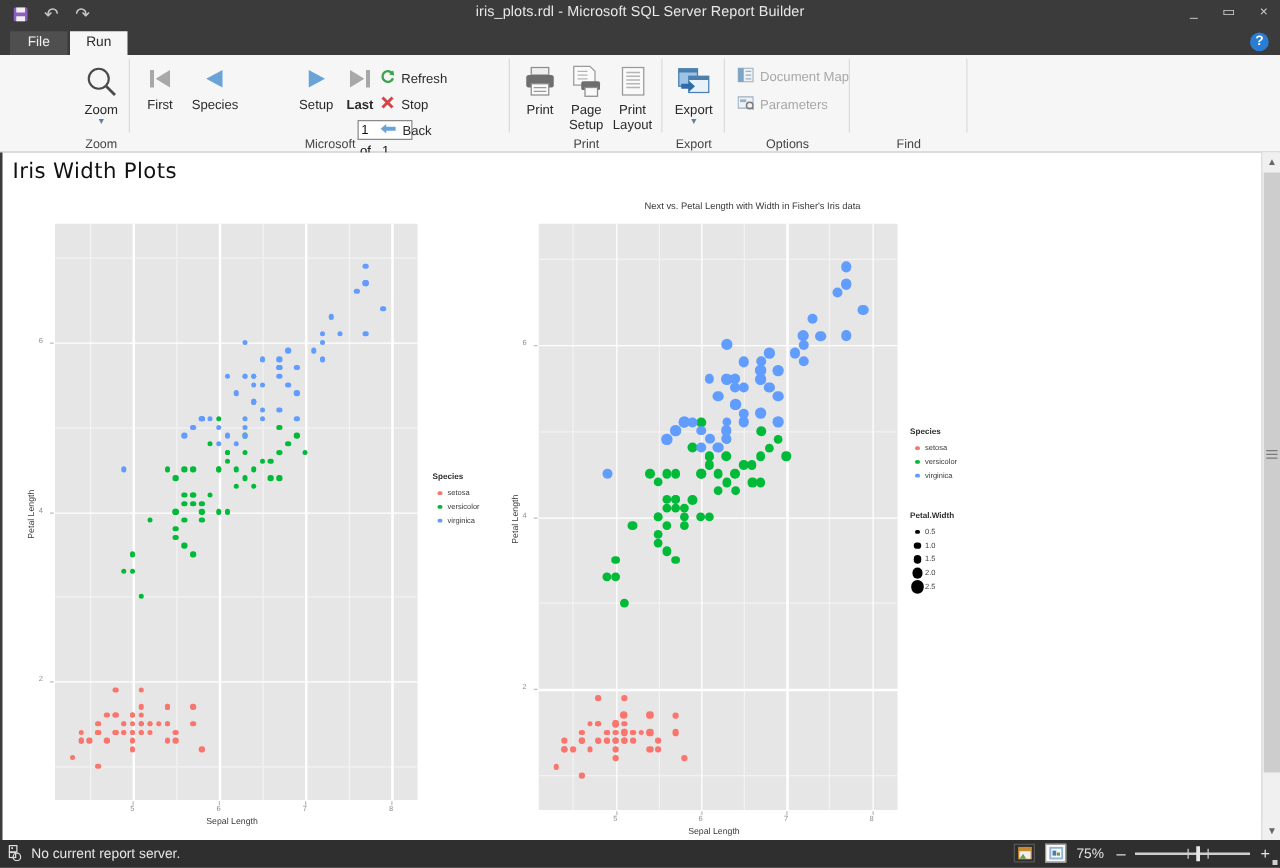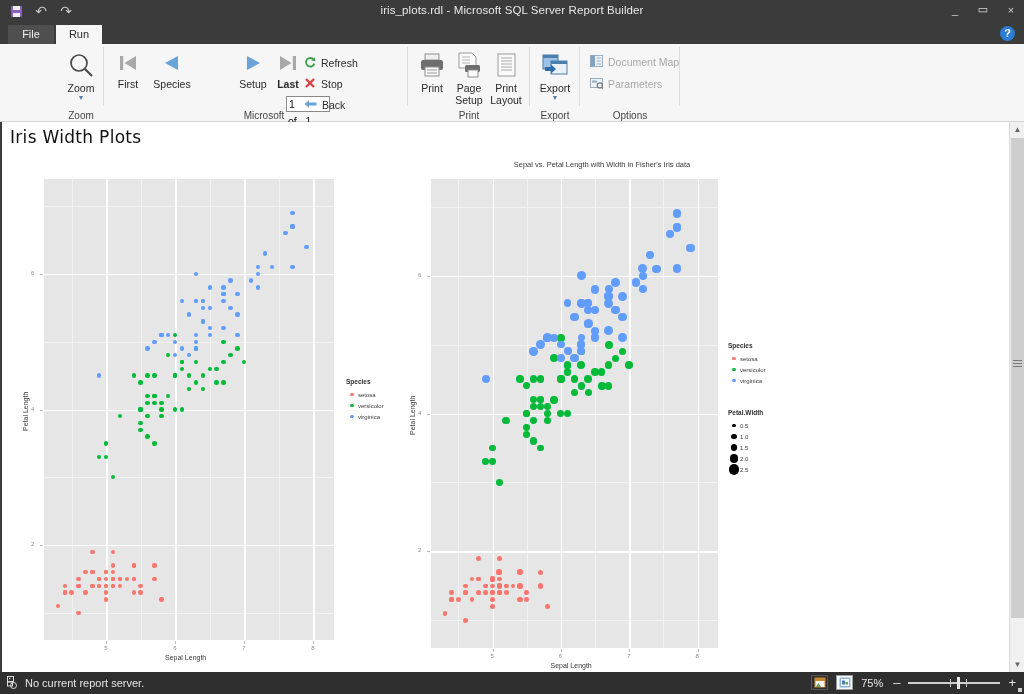--- a/index.html
+++ b/index.html
@@ -368,20 +368,25 @@
             <circle cx="9.8" cy="8.4" r="2.6" fill="none" stroke="#7a7a7a" stroke-width="1.2"></circle>
             <line x1="11.6" y1="10.2" x2="13" y2="11.6" stroke="#7a7a7a" stroke-width="1.2"></line>
           </svg>
         </span>
         <span>Parameters</span>
       </div>
       <div class="glabel">Options</div>
       <div class="gsep"></div>
     </div>
 
+    <div class="rgroup" style="left:680px; width:94px;">
+
+      <div class="glabel">Find</div>
+      <div class="gsep"></div>
+    </div>
   </div>
 
   <div class="bodyarea">
     <div class="report-title">Iris Width Plots</div>
 
     <div class="chart-wrap" id="chart0" style="left:8px; top:46px; width:390px; height:500px;">
     <div class="panel" style="left: 34px; top: 11px; width: 290px; height: 461px;">
           <div class="gridline-h minor" style="top: 433.882px;"></div>
           <div class="gridline-h minor" style="top: 298.294px;"></div>
           <div class="gridline-h minor" style="top: 162.706px;"></div>
@@ -581,21 +586,21 @@
           <div class="legend-row">
             <span class="legend-key">
               <span class="legend-dot" style="width: 3.2px; height: 3.2px; background: rgb(97, 156, 255);"></span>
             </span>
             <span class="legend-text">virginica</span>
           </div>
         </div>
       </div>
 
     <div class="chart-wrap" id="chart1" style="left:400px; top:38px; width:400px; height:508px;">
-      <div class="chart-title">Sepal vs. Petal Length with Width in Fisher's Iris data</div>
+      <div class="chart-title">Next vs. Petal Length with Width in Fisher's Iris data</div>
     <div class="panel" style="left: 29px; top: 19px; width: 287px; height: 469px;">
           <div class="gridline-h minor" style="top: 441.412px;"></div>
           <div class="gridline-h minor" style="top: 303.471px;"></div>
           <div class="gridline-h minor" style="top: 165.529px;"></div>
           <div class="gridline-h minor" style="top: 27.5882px;"></div>
           <div class="gridline-v minor" style="left: 27.3333px;"></div>
           <div class="gridline-v minor" style="left: 95.6667px;"></div>
           <div class="gridline-v minor" style="left: 164px;"></div>
           <div class="gridline-v minor" style="left: 232.333px;"></div>
           <div class="gridline-h major" style="top: 372.441px; height: 1.4px;"></div>

